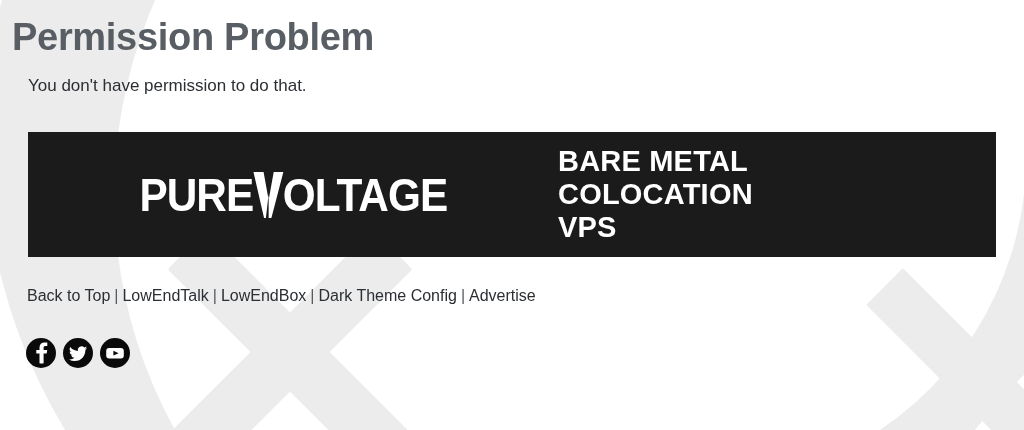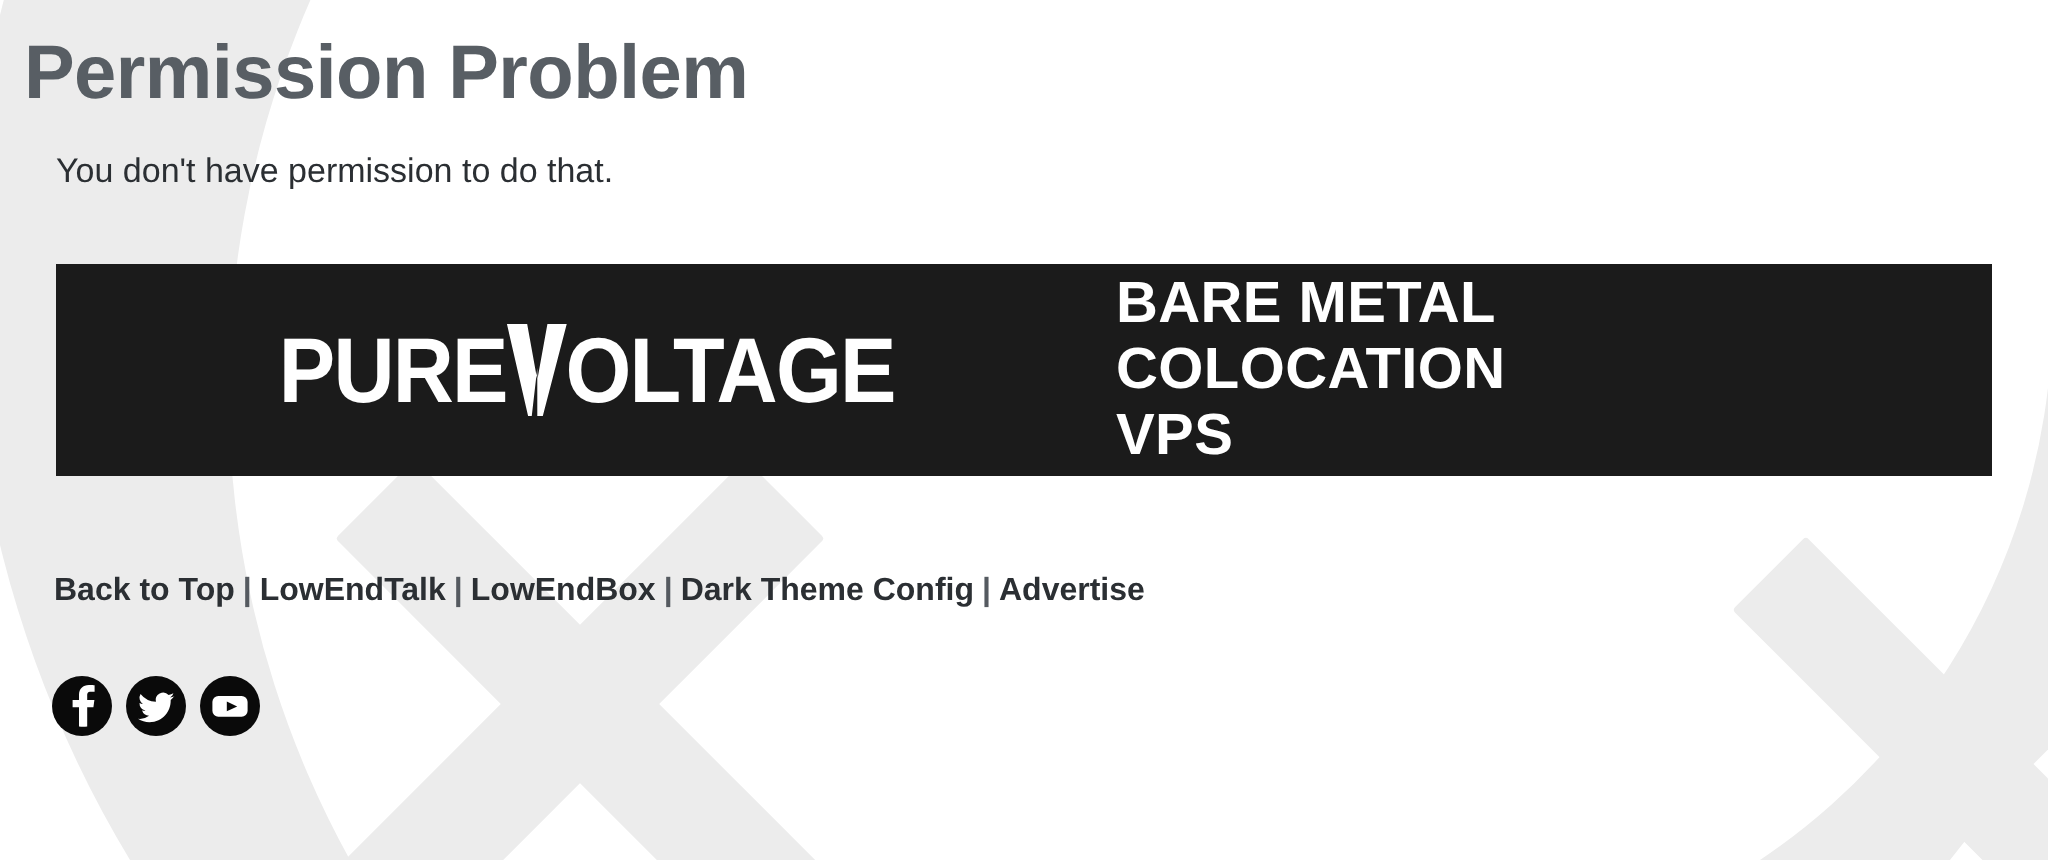--- a/index.html
+++ b/index.html
@@ -55,21 +55,21 @@
     color: #2b2f33;
     white-space: nowrap;
   }
 
   
   .sponsor-banner {
     position: absolute;
     left: 28px;
     top: 132px;
     width: 968px;
-    height: 106px;
+    height: 125px;
     background: #1b1b1b;
     display: flex;
     align-items: center;
     overflow: hidden;
     text-decoration: none;
   }
 
   .banner-logo {
     width: 530px;
     display: flex;
@@ -120,21 +120,20 @@
 
   
   .footer-links {
     position: absolute;
     left: 27px;
     top: 286px;
     font-size: 16px;
     line-height: 20px;
     color: #2b2f33;
     white-space: nowrap;
-    font-weight: bold;
   }
   .footer-links a {
     color: #2b2f33;
     text-decoration: none;
   }
   .footer-sep {
     color: #555a60;
     padding: 0 4px;
   }
 

